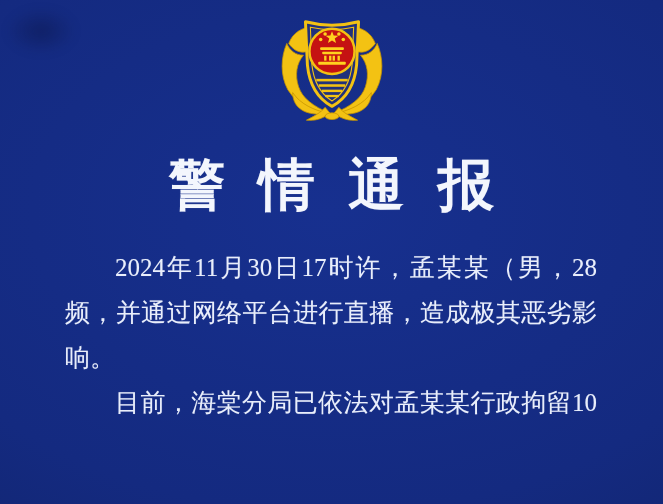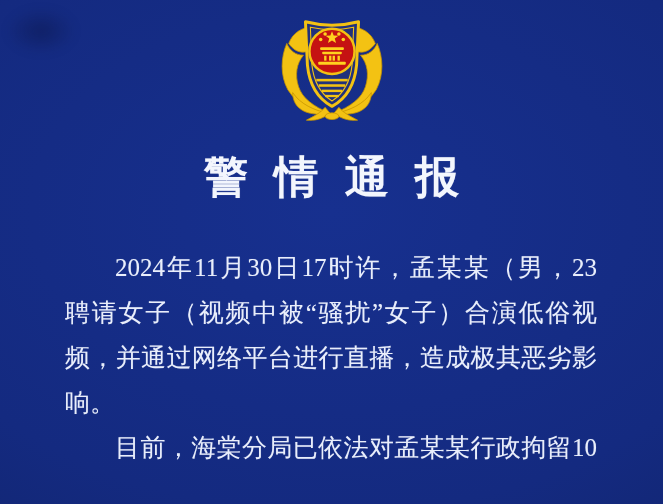--- a/index.html
+++ b/index.html
@@ -18,21 +18,21 @@
     pointer-events:none;
   }
   .emblem{
     position:absolute;top:13px;left:50%;
     transform:translateX(-50%);
     width:118px;height:112px;
   }
   .title{
     position:absolute;top:148px;left:0;right:0;margin:0;
     text-align:center;
-    font-size:44px;font-weight:700;
+    font-size:56px;font-weight:700;
     letter-spacing:0.60em;text-indent:0.60em;
     color:#f3f6fd;
     text-shadow:0 0 1px rgba(255,255,255,0.35);
   }
   .body{
     position:absolute;top:245px;left:65px;width:532px;
     color:#e9eefb;
     font-size:25px;
   }
   .line{
@@ -87,20 +87,19 @@
         <rect x="46.5" y="71.5" width="27" height="2.6"></rect>
         <rect x="49.5" y="77" width="21" height="2.5"></rect>
         <rect x="53" y="82.3" width="14" height="2.3"></rect>
       </g>
     </svg>
   </div>
 
   <h1 class="title">警情通报</h1>
 
   <div class="body">
-    <div class="line jl indent">2024年11月30日17时许，孟某某（男，23</div>
-    <div class="line jl">聘请女子（视频中被“骚扰”女子）合演低俗视</div>
+    <div class="line jl indent">2024年11月30日17时许，孟某某（男，28</div>
     <div class="line jl">频，并通过网络平台进行直播，造成极其恶劣影</div>
     <div class="line">响。</div>
     <div class="line jl indent">目前，海棠分局已依法对孟某某行政拘留10</div>
   </div>
 
 </div>
 
 </body></html>

